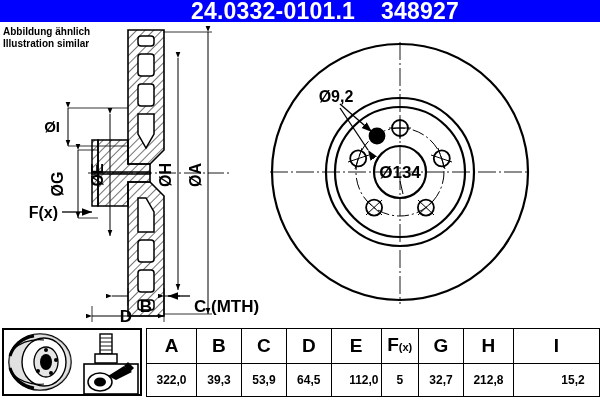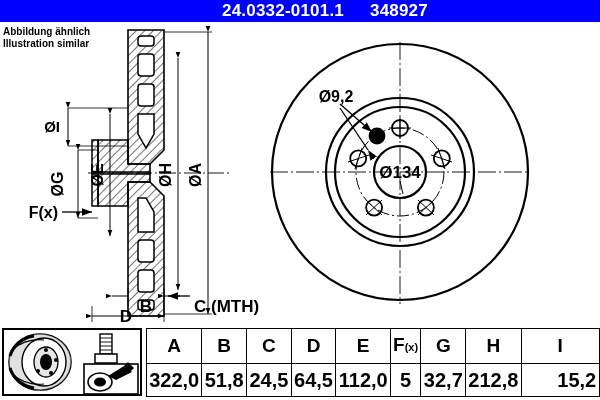--- a/index.html
+++ b/index.html
@@ -15,21 +15,21 @@
 
   
   .header{
     position:absolute;left:0;top:0;width:600px;height:22px;
     background:#0000ff;
   }
   .header .title{
     position:absolute;left:0;top:0;width:600px;height:22px;
     display:flex;align-items:center;justify-content:center;
     gap:26px;
-    color:#ffffff;font-weight:bold;font-size:17px;
+    color:#ffffff;font-weight:bold;font-size:23px;
     letter-spacing:0.2px;
     padding-left:50px;box-sizing:border-box;
   }
 
   
   .note{
     position:absolute;left:3px;top:26px;
     font-size:10px;font-weight:bold;line-height:11.5px;
   }
 
@@ -55,21 +55,21 @@
   table.spec td{
     border:1.6px solid #000;
     text-align:center;
     font-weight:bold;
     height:32px;
     padding:0 2px;
     font-size:17px;
     line-height:32px;
   }
   table.spec tr.head td{font-size:19px;}
-  table.spec tr.vals td{font-size:20px;}
+  table.spec tr.vals td{font-size:12px;}
   .fx-sub{font-size:11px;}
 </style>
 </head>
 <body>
 
 <div id="root">
 
   <div class="header">
     <div class="title">
       <span>24.0332-0101.1</span>
@@ -283,22 +283,22 @@
         <td style="width: 52px;">C</td>
         <td style="width: 52px;">D</td>
         <td style="width: 56px;">E</td>
         <td style="width: 38px;">F<span class="fx-sub">(x)</span></td>
         <td style="width: 52px;">G</td>
         <td style="width: 56px;">H</td>
         <td style="width: 66px;">I</td>
       </tr>
       <tr class="vals">
         <td style="width: 56px;">322,0</td>
-        <td style="width: 52px;">51,8</td>
-        <td style="width: 52px;">24,5</td>
+        <td style="width: 52px;">39,3</td>
+        <td style="width: 52px;">53,9</td>
         <td style="width: 52px;">64,5</td>
         <td style="width: 56px; text-align: right;">112,0</td>
         <td style="width: 38px;">5</td>
         <td style="width: 52px;">32,7</td>
         <td style="width: 56px;">212,8</td>
         <td style="width: 66px; padding-left: 35px;">15,2</td>
       </tr>
     </tbody>
       </table>
   </div>

